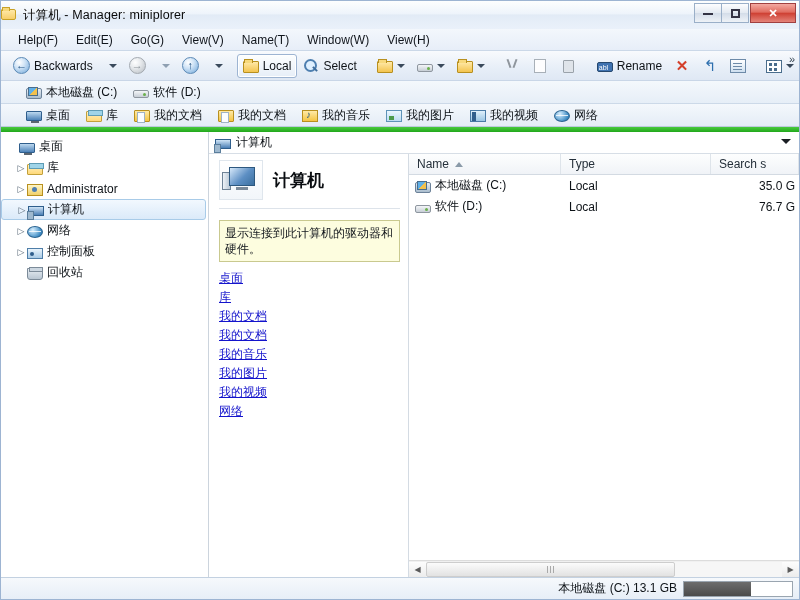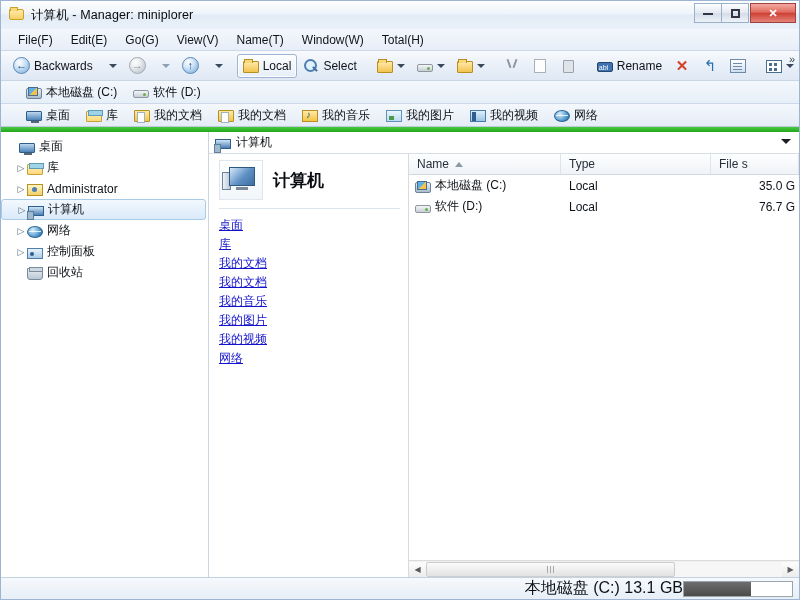--- a/index.html
+++ b/index.html
@@ -17,21 +17,20 @@
     width: 800px; height: 600px;
     background: linear-gradient(to bottom, #eef3fb 0%, #dde6f3 40%, #d6e0ef 100%);
     border: 1px solid #9db4d2;
     display: flex; flex-direction: column;
   }
 
   
   #titlebar {
     height: 28px; flex: 0 0 28px;
     display: flex; align-items: center;
-    padding-left: 8px;
     background: linear-gradient(to bottom, #fdfefe 0%, #eef4fb 45%, #e2ebf6 50%, #eaf1fa 100%);
     position: relative;
   }
   #titlebar .ticon { width: 16px; height: 16px; margin-right: 6px; position: relative; flex: 0 0 16px;}
   .folder-glyph {
     position:absolute; left:0; top:2px; width:15px; height:11px;
     background: linear-gradient(to bottom,#ffe9a8,#f7cf6a);
     border:1px solid #c9a227; border-radius:1px 2px 2px 2px;
   }
   .folder-glyph:before {
@@ -265,21 +264,21 @@
   #statusbar {
     height: 22px; flex:0 0 22px;
     display:flex; align-items:center;
     background: linear-gradient(to bottom,#f6f9fc,#e7eef7);
     border-top:1px solid #c3d1e1;
   }
   #statusLeft { width:208px; flex:0 0 208px; padding-left:8px; font-size:12px; color:#0d1217;
     border-right:1px solid #cdd8e4; white-space:nowrap; overflow:hidden; }
   #statusMid { flex:1 1 auto; }
   #statusRight { display:flex; align-items:center; padding-right:6px; }
-  #diskLabel { font-size:16px; color:#0d1217; white-space:nowrap; }
+  #diskLabel { font-size:12px; color:#0d1217; margin-right:6px; white-space:nowrap; }
   #diskBar { width:110px; height:16px; background:#ffffff; border:1px solid #9aa5b0; position:relative; }
   #diskFill { position:absolute; left:0; top:0; bottom:0; width:62%;
     background: linear-gradient(to bottom,#6d6d6d,#4b4b4b); }
   #diskPct { position:absolute; right:5px; top:0; line-height:14px; font-size:11px; color:#ffffff; }
 </style>
 </head>
 <body>
 
 <div id="window">
 
@@ -293,27 +292,27 @@
           <i class="min-g"></i>
         </div>
       <div class="wb">
           <i class="max-g"></i>
         </div>
       <div class="wb close">✕</div>
     </div>
   </div>
 
   <div id="menubar">
-    <div class="menuitem">File(F)</div>
+    <div class="menuitem">Help(F)</div>
     <div class="menuitem">Edit(E)</div>
     <div class="menuitem">Go(G)</div>
     <div class="menuitem">View(V)</div>
     <div class="menuitem">Name(T)</div>
     <div class="menuitem">Window(W)</div>
-    <div class="menuitem">Total(H)</div>
+    <div class="menuitem">View(H)</div>
   </div>
 
   <div id="toolbar">
     <div class="tb">
       <span class="nav-circle">
           <span>←</span>
         </span>
       <span class="lbl">Backwards</span>
     </div>
     <div class="tb">
@@ -506,20 +505,21 @@
 
         <div id="infopanel">
           <div id="infoHead">
             <div class="bigicon">
               <span class="tower"></span>
                 <span class="scr"></span>
                 <span class="base"></span>
             </div>
             <div id="infoTitle">计算机</div>
           </div>
+          <div id="tooltipBox">显示连接到此计算机的驱动器和硬件。</div>
           <div id="bmList">
             <a>桌面</a>
             <a>库</a>
             <a>我的文档</a>
             <a>我的文档</a>
             <a>我的音乐</a>
             <a>我的图片</a>
             <a>我的视频</a>
             <a>网络</a>
           </div>
@@ -528,21 +528,21 @@
         <div id="filelist">
           <div id="colhead">
             <div class="col cName">
               <span>Name</span>
               <span class="sortarrow"></span>
             </div>
             <div class="col cType">
               <span>Type</span>
             </div>
             <div class="col cSize">
-              <span>File s</span>
+              <span>Search s</span>
             </div>
           </div>
           <div id="rows">
             <div class="frow">
               <div class="fcell cName">
                 <span class="ic ic-hdd"></span>
                 <span class="lbl">本地磁盘 (C:)</span>
               </div>
               <div class="fcell cType">Local</div>
               <div class="fcell cSize">35.0 G</div>

